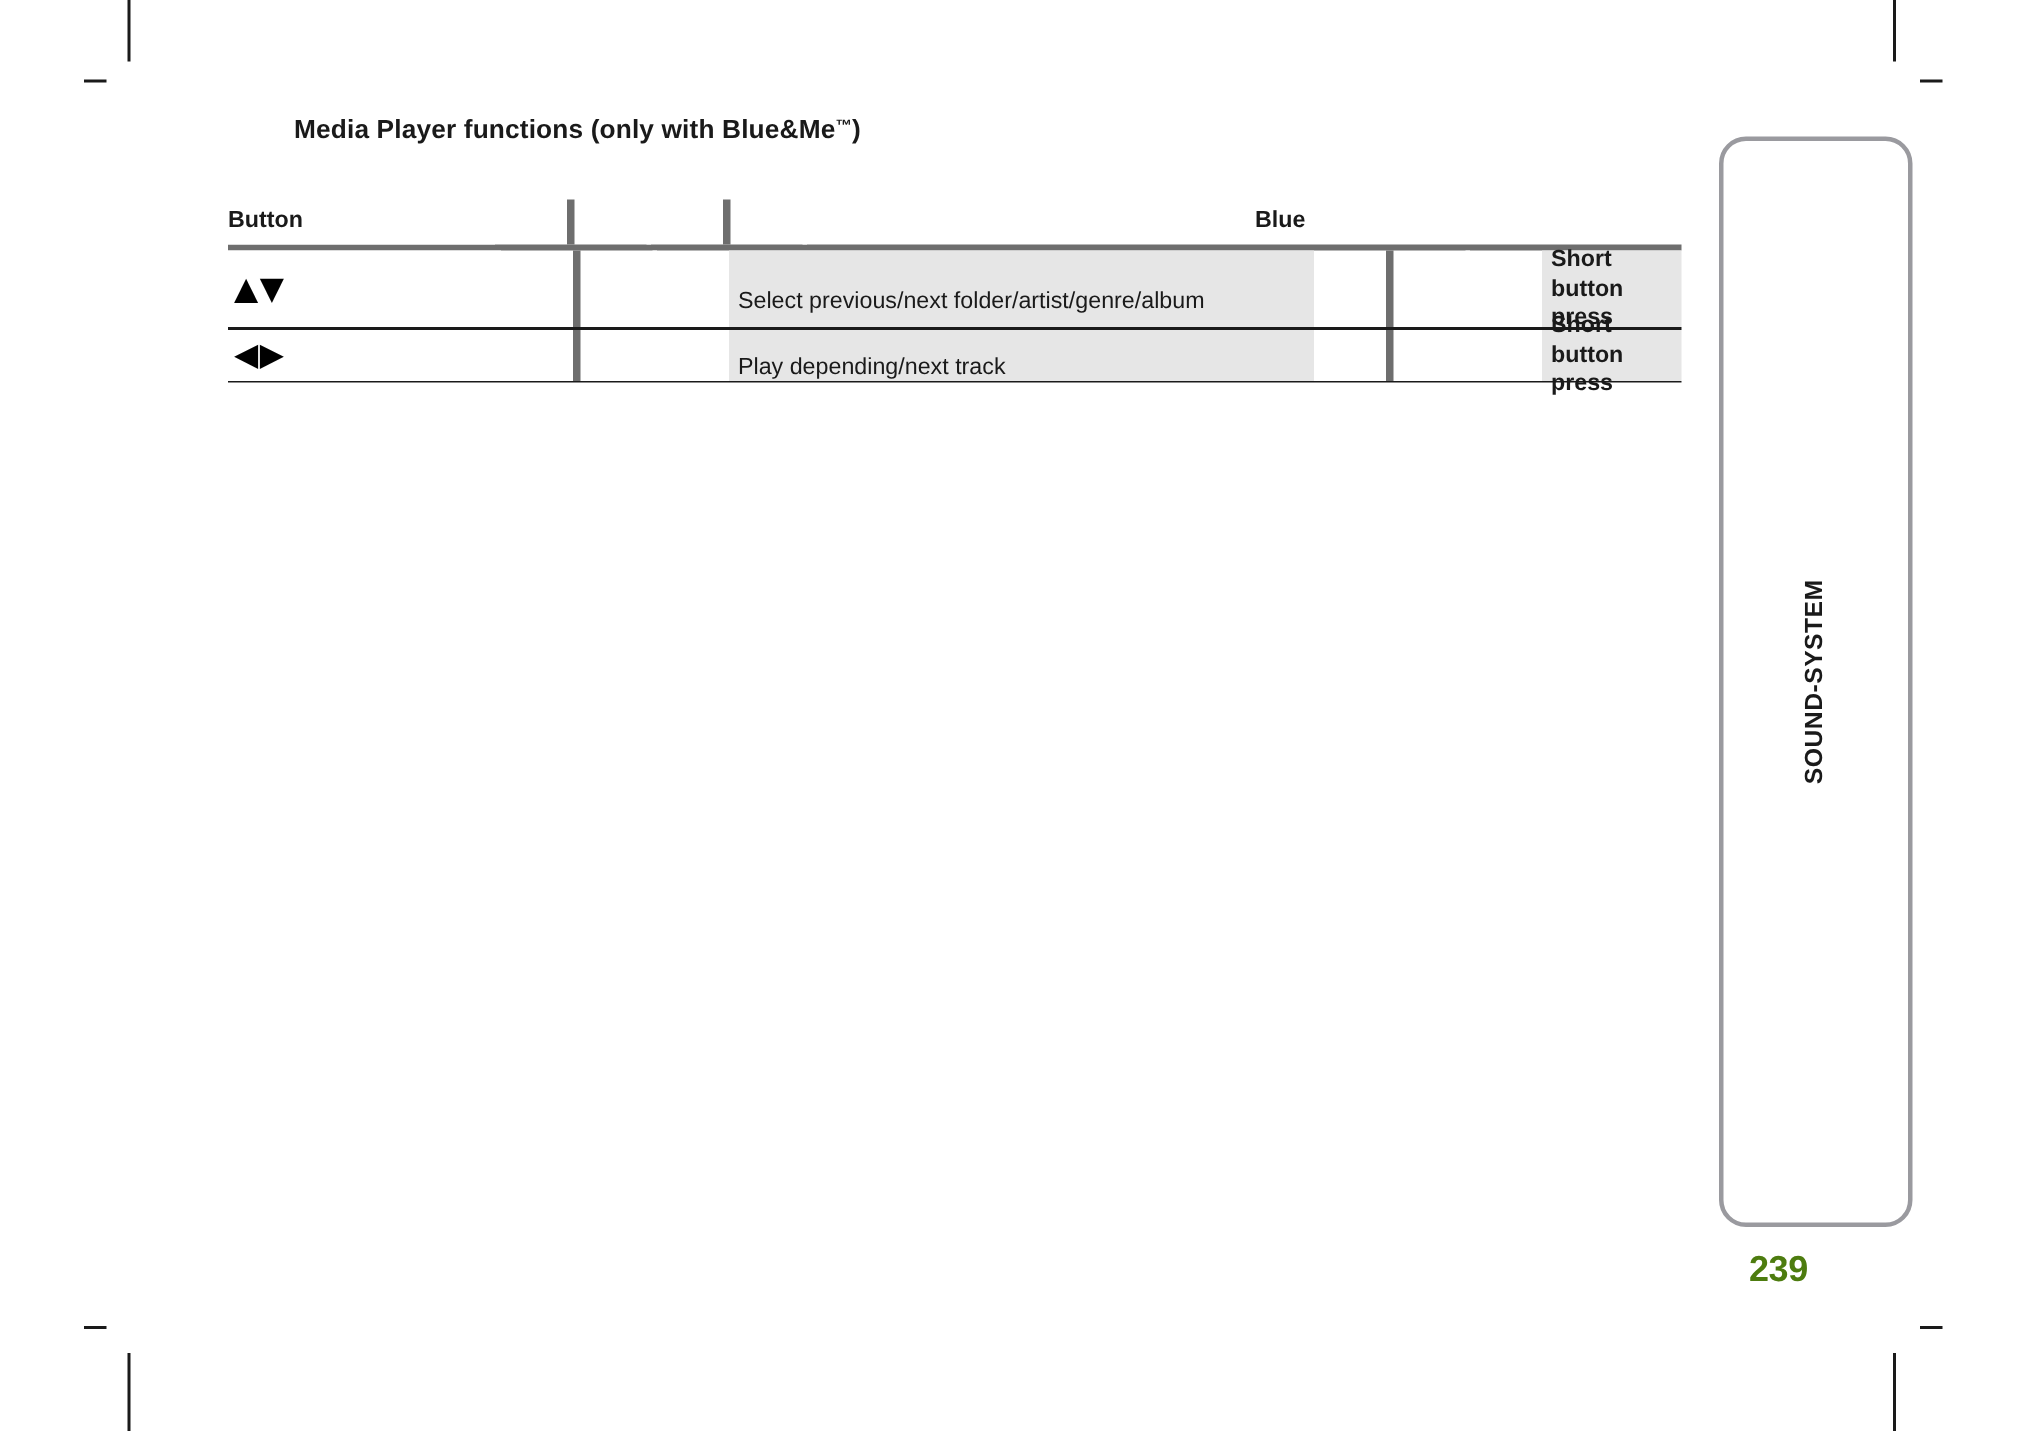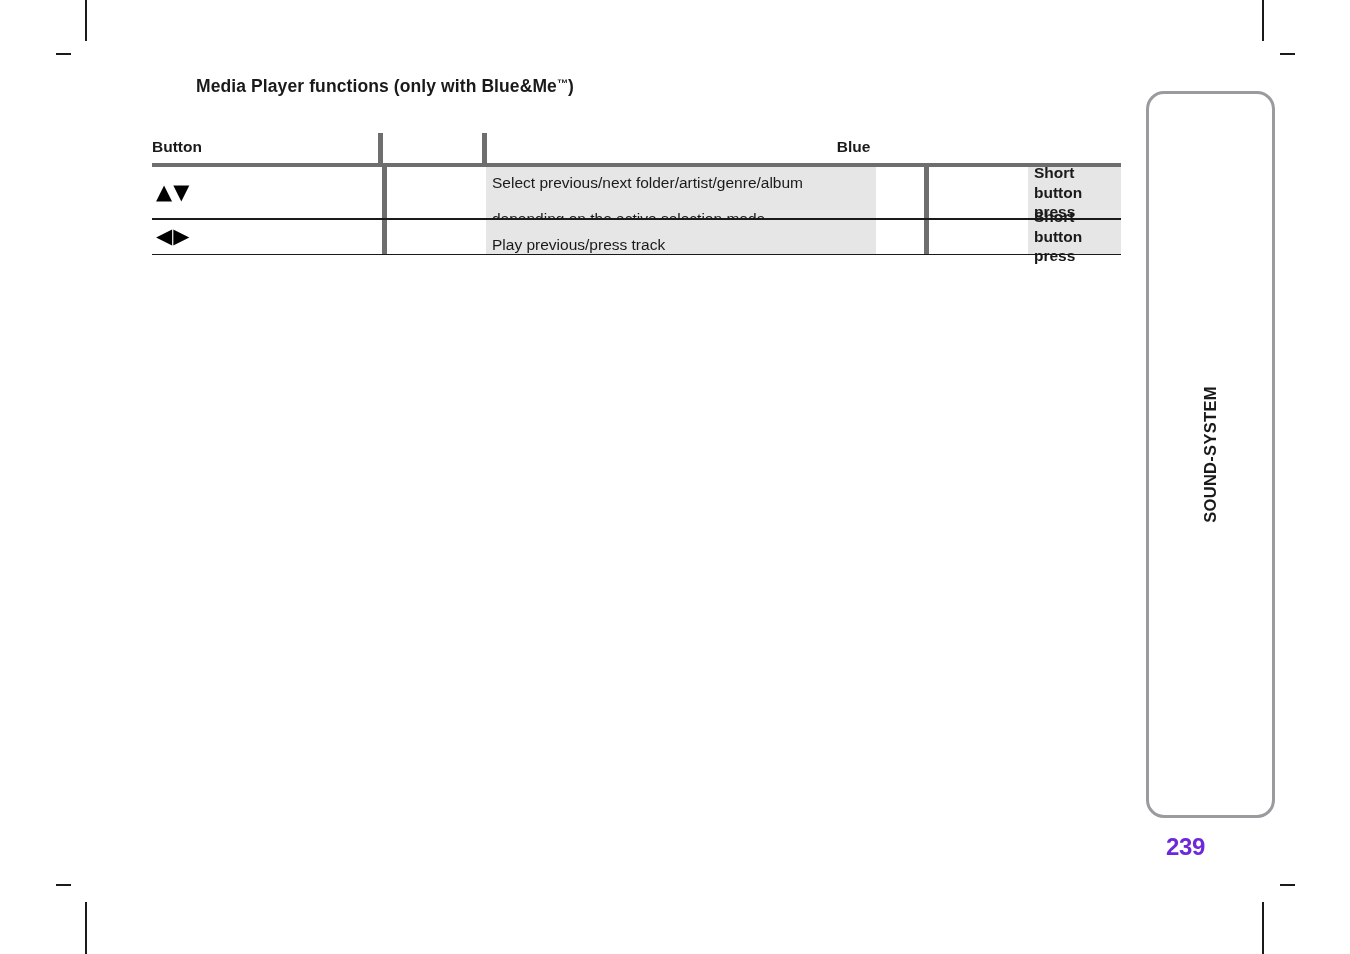--- a/index.html
+++ b/index.html
@@ -174,21 +174,21 @@
     color: #1a1a1a;
   }
 
   .page-number {
     position: absolute;
     left: 1166px;
     top: 833px;
     font-size: 24px;
     font-weight: bold;
     letter-spacing: -0.3px;
-    color: #6d28d9;
+    color: #4d7c0f;
   }
 </style>
 </head>
 <body>
 
 <div class="crop-v cm-tl-v"></div>
 <div class="crop-h cm-tl-h"></div>
 <div class="crop-v cm-tr-v"></div>
 <div class="crop-h cm-tr-h"></div>
 <div class="crop-v cm-bl-v"></div>
@@ -217,38 +217,37 @@
 
     <div class="t-row t-body-row row-1">
       <div class="cell c-button">
         <span class="arrows">▲▼</span>
       </div>
       <div class="c-div"></div>
       <div class="c-gap"></div>
       <div class="cell c-function">
         <span>
           <span class="fn-text">Select previous/next folder/artist/genre/album</span>
-          <span class="fn-text">depending on the active selection mode</span>
         </span>
       </div>
       <div class="c-div"></div>
       <div class="c-gap"></div>
       <div class="cell c-mode">Short button press</div>
     </div>
 
     <div class="row-sep"></div>
 
     <div class="t-row t-body-row row-2">
       <div class="cell c-button">
         <span class="arrows">◀▶</span>
       </div>
       <div class="c-div"></div>
       <div class="c-gap"></div>
       <div class="cell c-function">
-        <span class="fn-text">Play previous/press track</span>
+        <span class="fn-text">Play depending/next track</span>
       </div>
       <div class="c-div"></div>
       <div class="c-gap"></div>
       <div class="cell c-mode">Short button press</div>
     </div>
 
     <div class="table-bottom"></div>
 
   </div>
 </div>

